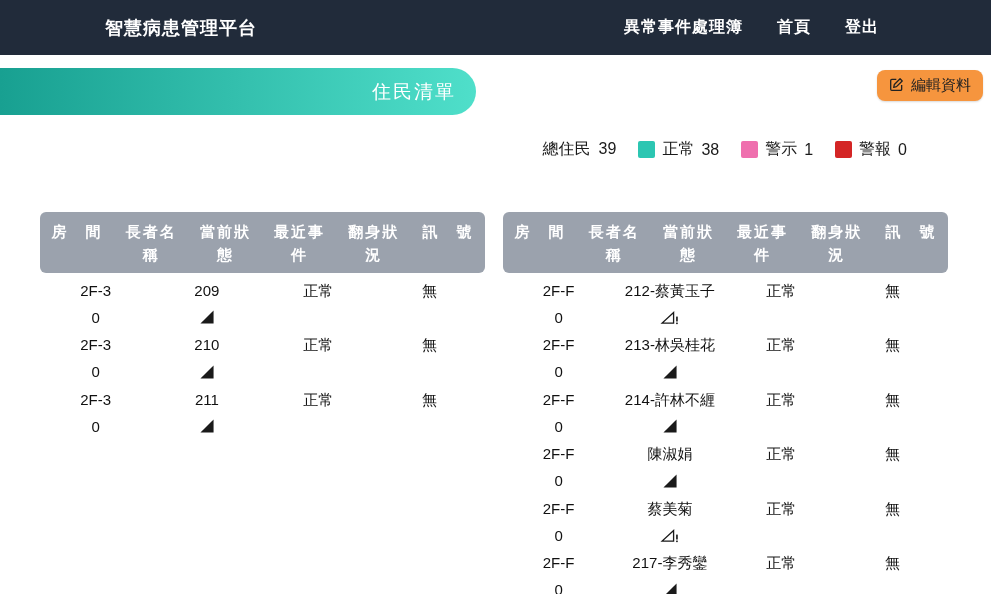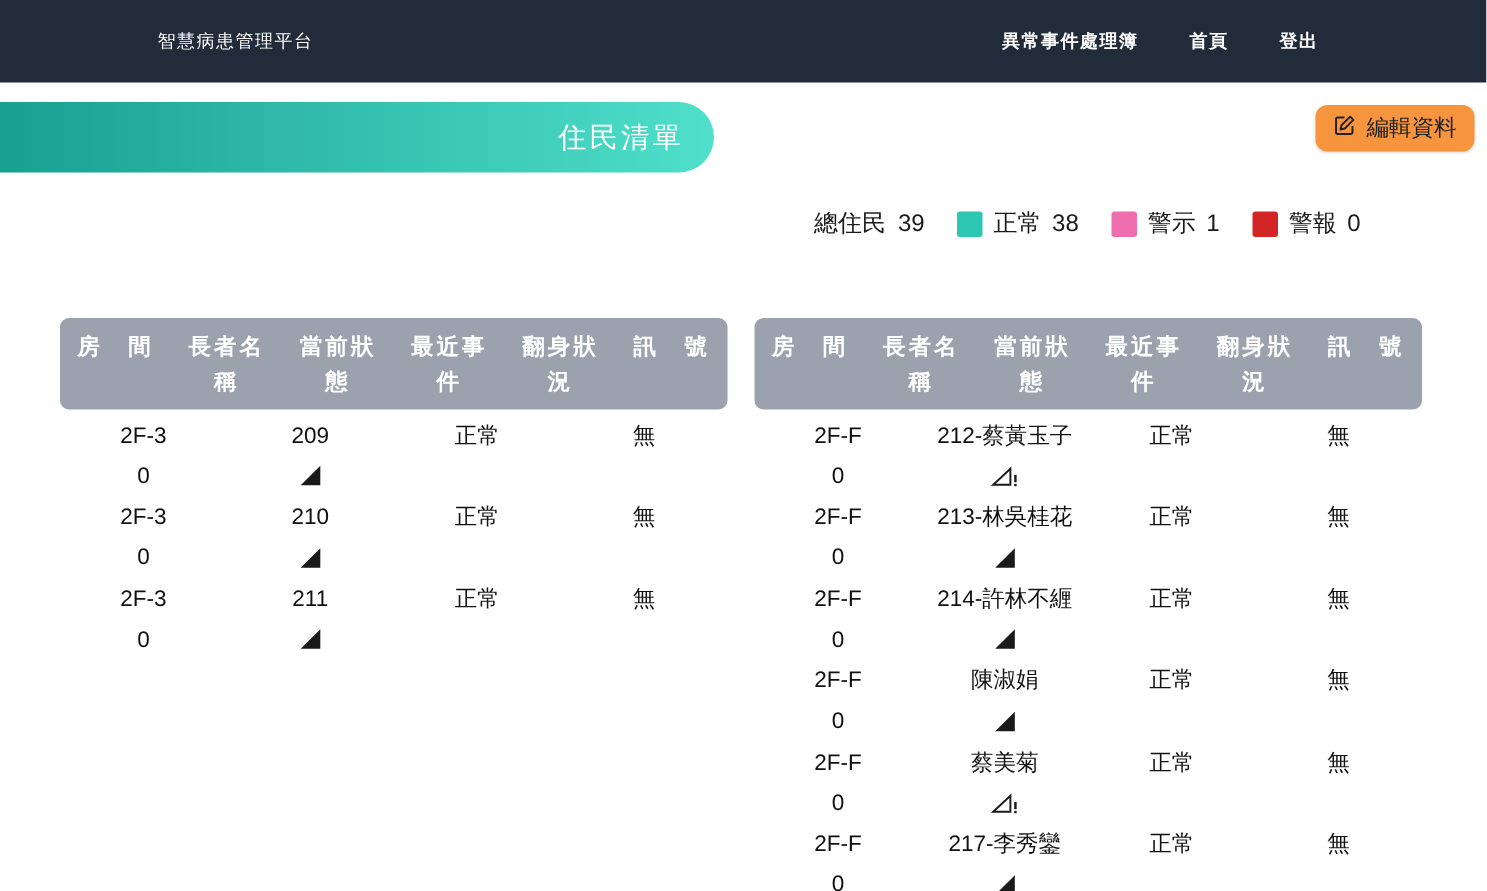--- a/index.html
+++ b/index.html
@@ -2,23 +2,23 @@
 <html><head>
 <meta charset="utf-8">
 <style>
   * { margin: 0; padding: 0; box-sizing: border-box; }
   html, body { width: 991px; height: 594px; background: #ffffff; overflow: hidden;
     font-family: "Liberation Sans", "DejaVu Sans", sans-serif; color: #111; }
 
   
   .nav { height: 55px; background: #212b3a; display: flex; align-items: center;
     padding: 0 112px 0 105px; }
-  .nav-title { color: #fff; font-size: 12px; font-weight: normal; letter-spacing: 1px; }
+  .nav-title { color: #fff; font-size: 18px; font-weight: bold; letter-spacing: 1px; }
   .nav-links { margin-left: auto; display: flex; gap: 34px; }
-  .nav-link { color: #fff; font-size: 12px; font-weight: bold; cursor: pointer;
+  .nav-link { color: #fff; font-size: 16px; font-weight: bold; cursor: pointer;
     letter-spacing: 1px; white-space: nowrap; }
 
   
   .banner-row { margin-top: 13px; display: flex; align-items: flex-start; }
   .banner { width: 476px; height: 47px; border-radius: 0 25px 25px 0;
     background: linear-gradient(90deg, #18a091, #4fdfca);
     display: flex; align-items: center; justify-content: flex-end;
     padding-right: 20px; }
   .banner-label { color: #fff; font-size: 19px; letter-spacing: 2px; }
   .edit-btn { margin-left: auto; margin-right: 8px; margin-top: 2px;

